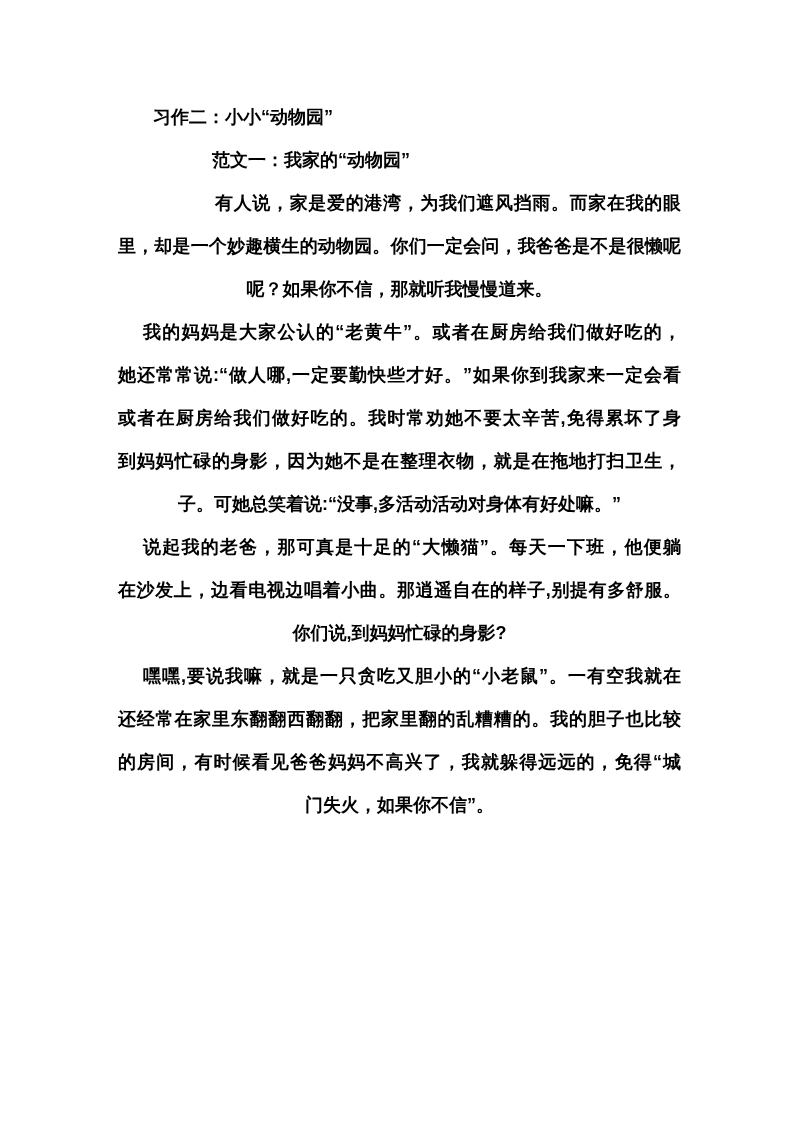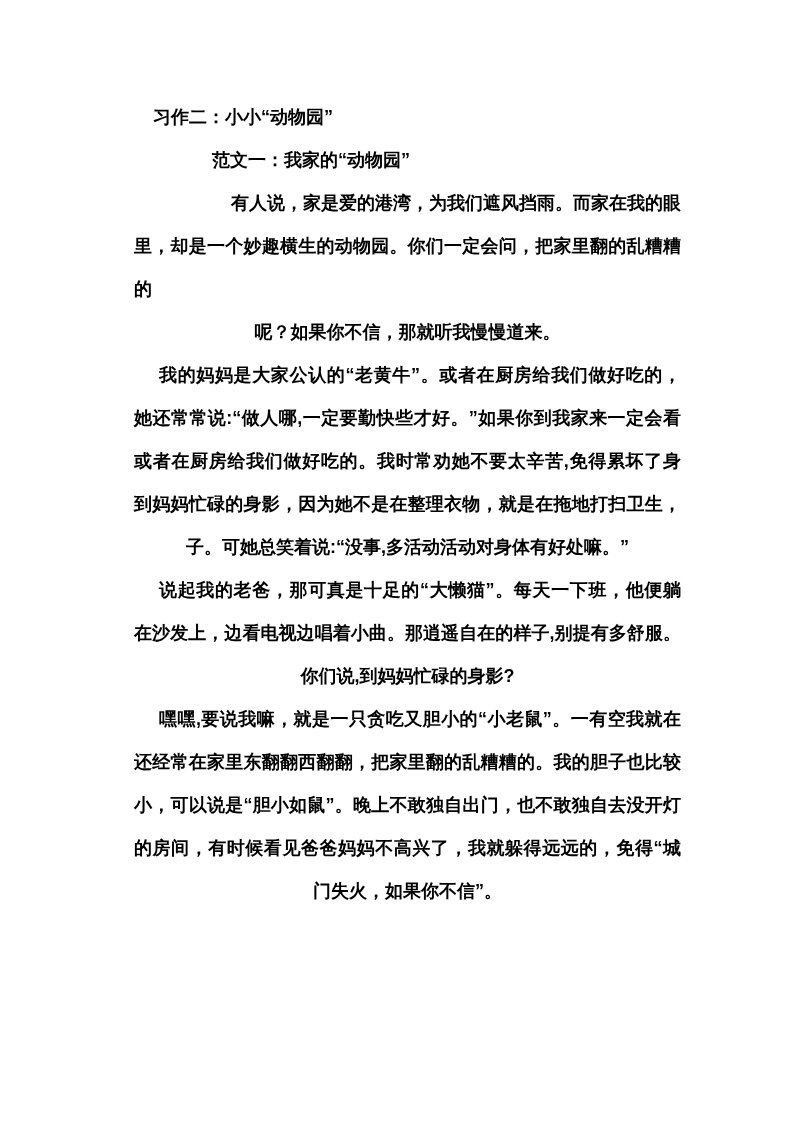--- a/index.html
+++ b/index.html
@@ -30,56 +30,54 @@
     text-indent: 35px;
     text-align: left;
   }
   .doc-subtitle {
     text-indent: 94px;
     text-align: left;
   }
   .line {
     text-align: justify;
     text-align-last: justify;
-    margin-left: 16px;
   }
   .line.last {
     text-align: center;
     text-align-last: auto;
   }
   .indent-wide  { text-indent: 97px; }
   .indent-normal { text-indent: 25px; }
 </style>
 </head>
 <body>
 
 <div class="doc-page" style="background: rgb(255, 255, 255); color: rgb(0, 0, 0);">
   <div class="text-block">
     <div class="doc-title">习作二：小小“动物园”</div>
     <div class="doc-subtitle">范文一：我家的“动物园”</div>
     <div>
         <div class="paragraph">
           <div class="line indent-wide">有人说，家是爱的港湾，为我们遮风挡雨。而家在我的眼</div>
-          <div class="line">里，却是一个妙趣横生的动物园。你们一定会问，把家里翻的乱糟糟的</div>
+          <div class="line">里，却是一个妙趣横生的动物园。你们一定会问，我爸爸是不是很懒呢</div>
           <div class="line last">呢？如果你不信，那就听我慢慢道来。</div>
         </div>
         <div class="paragraph">
           <div class="line indent-normal">我的妈妈是大家公认的“老黄牛”。或者在厨房给我们做好吃的，</div>
           <div class="line">她还常常说:“做人哪,一定要勤快些才好。”如果你到我家来一定会看</div>
           <div class="line">或者在厨房给我们做好吃的。我时常劝她不要太辛苦,免得累坏了身</div>
           <div class="line">到妈妈忙碌的身影，因为她不是在整理衣物，就是在拖地打扫卫生，</div>
           <div class="line last">子。可她总笑着说:“没事,多活动活动对身体有好处嘛。”</div>
         </div>
         <div class="paragraph">
           <div class="line indent-normal">说起我的老爸，那可真是十足的“大懒猫”。每天一下班，他便躺</div>
           <div class="line">在沙发上，边看电视边唱着小曲。那逍遥自在的样子,别提有多舒服。</div>
           <div class="line last">你们说,到妈妈忙碌的身影?</div>
         </div>
         <div class="paragraph">
           <div class="line indent-normal">嘿嘿,要说我嘛，就是一只贪吃又胆小的“小老鼠”。一有空我就在</div>
           <div class="line">还经常在家里东翻翻西翻翻，把家里翻的乱糟糟的。我的胆子也比较</div>
-          <div class="line">小，可以说是“胆小如鼠”。晚上不敢独自出门，也不敢独自去没开灯</div>
           <div class="line">的房间，有时候看见爸爸妈妈不高兴了，我就躲得远远的，免得“城</div>
           <div class="line last">门失火，如果你不信”。</div>
         </div>
       </div>
   </div>
 </div>
 
 </body></html>

